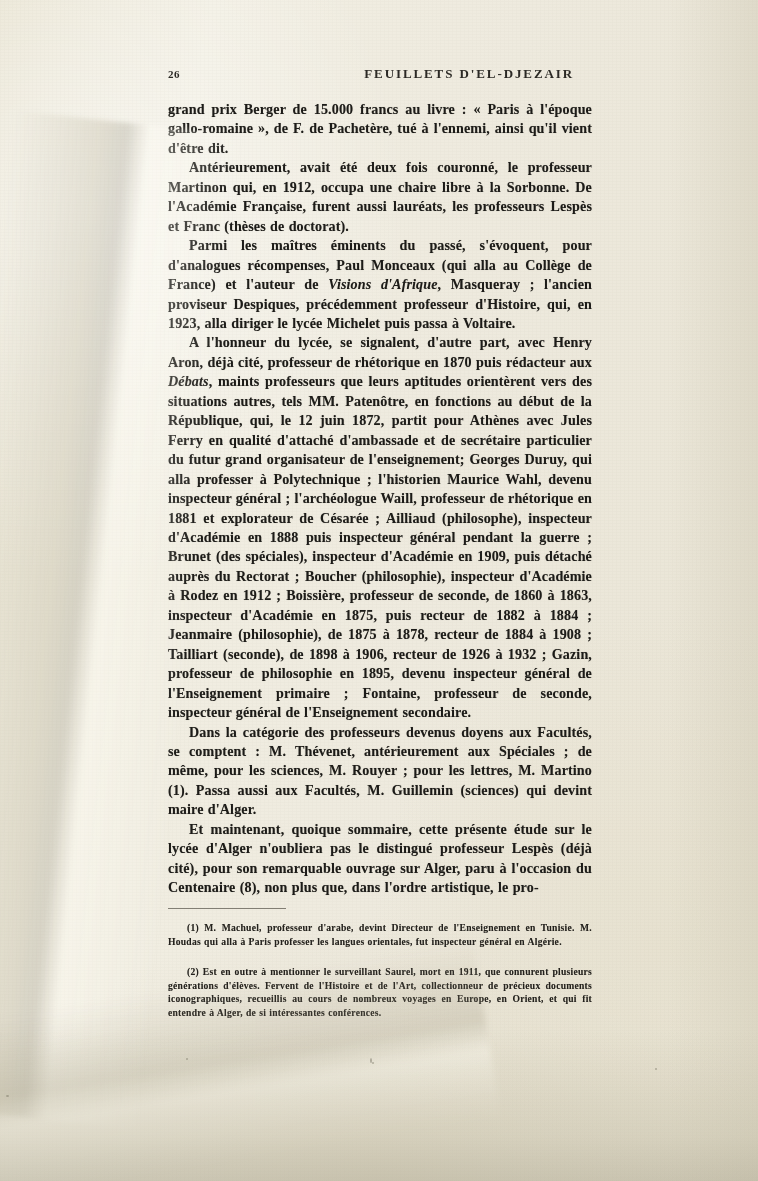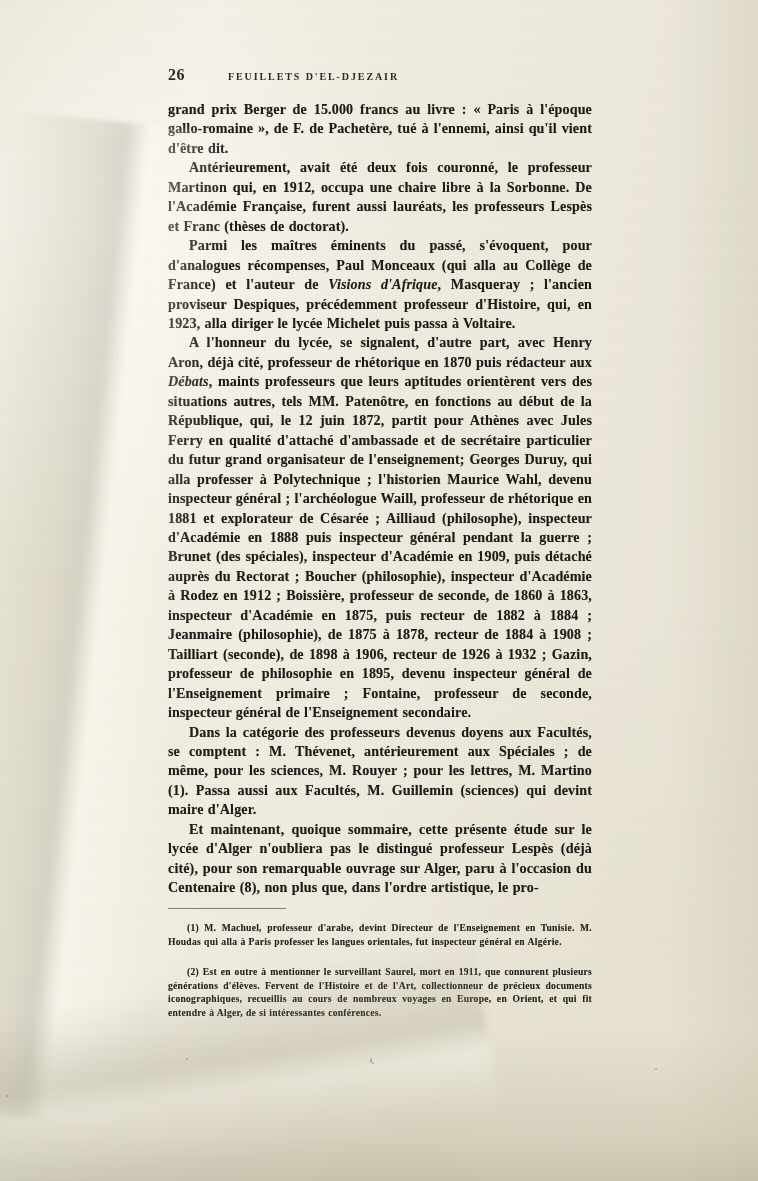--- a/index.html
+++ b/index.html
@@ -89,30 +89,30 @@
   
   .runhead {
     position: absolute;
     left: 168px;
     top: 66px;
     width: 428px;
     display: flex;
     align-items: baseline;
   }
   .folio {
-    font-size: 16px;
+    font-size: 11px;
     font-weight: bold;
     letter-spacing: 0.4px;
     color: #2a2824;
     width: 60px;
   }
   .runhead-title {
     flex: 1;
-    text-align: left;
-    font-size: 10px;
+    text-align: right;
+    font-size: 13px;
     font-weight: bold;
     letter-spacing: 1.9px;
     color: #2a2824;
     padding-right: 22px;
   }
 
   
   .body-block {
     position: absolute;
     left: 168px;

